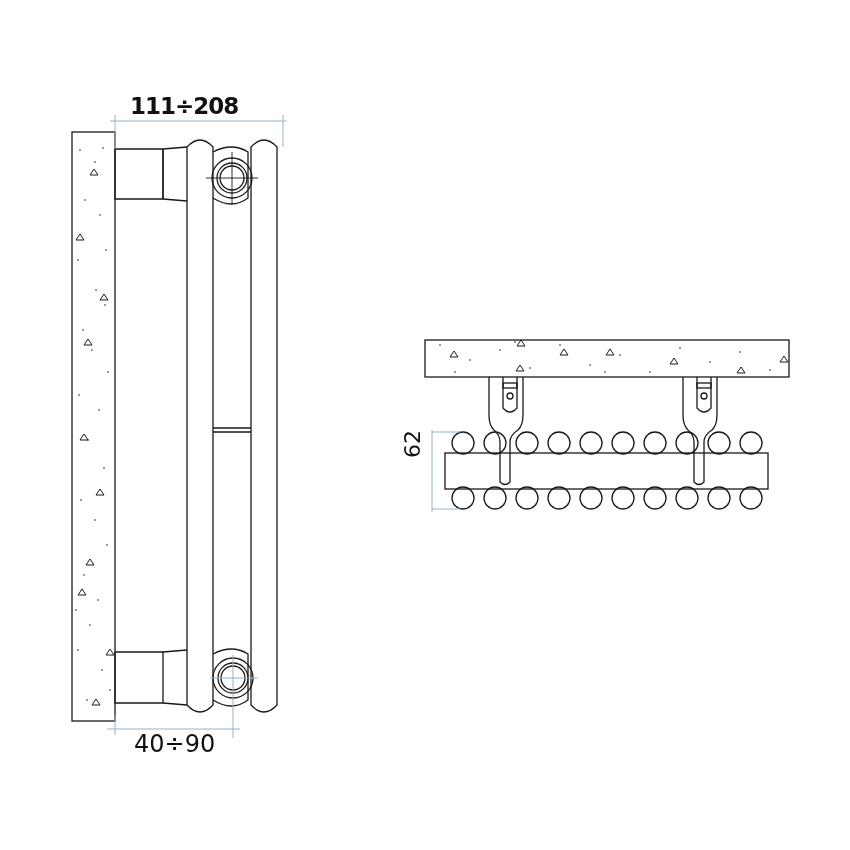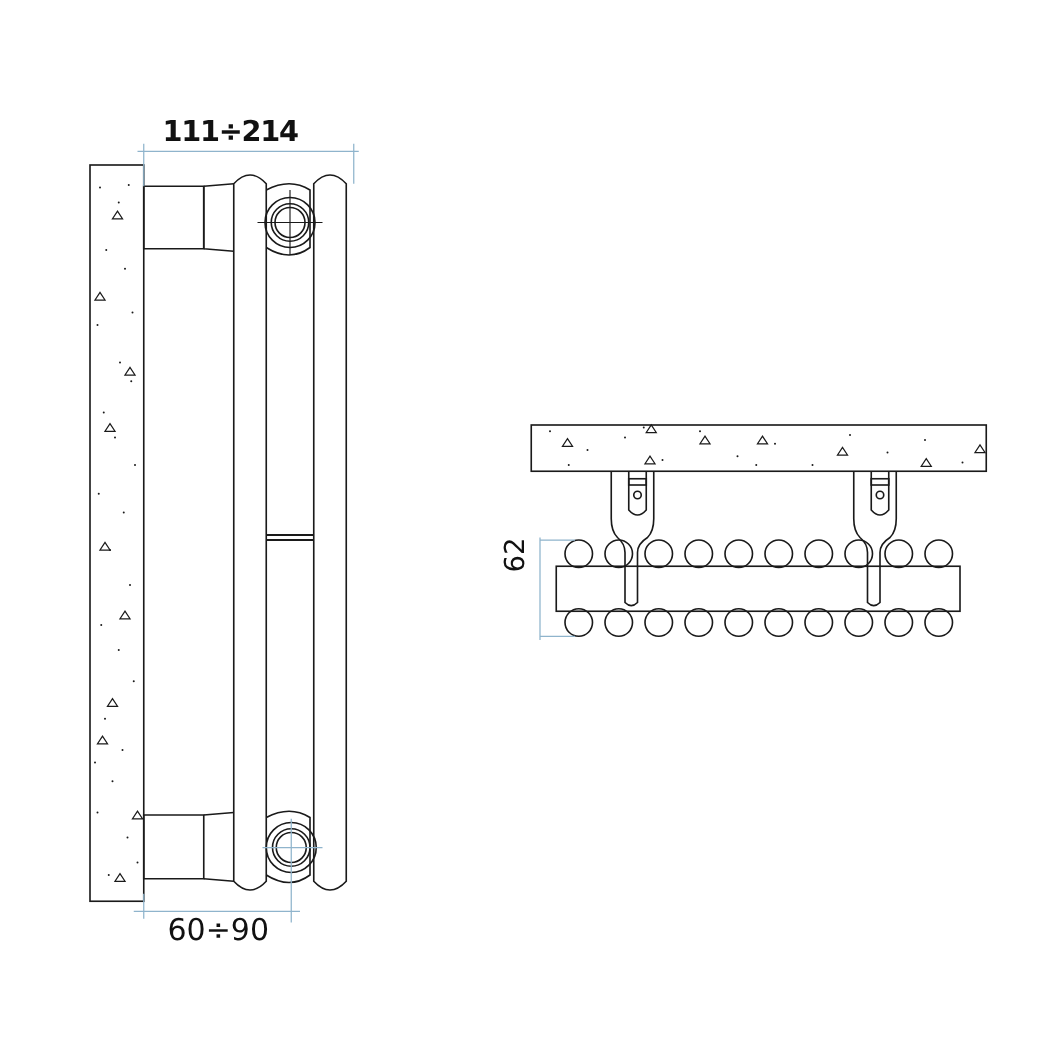--- a/index.html
+++ b/index.html
@@ -162,15 +162,15 @@
         <circle cx="687" cy="498" r="11"></circle>
         <circle cx="719" cy="498" r="11"></circle>
       <circle cx="751" cy="498" r="11"></circle>
     </g>
   </g>
   <g stroke="#8fb4cc" stroke-width="1" fill="none">
     <path d="M432 430 L432 512 M432 432 L460 432 M432 509 L460 509"></path>
   </g>
 </svg>
 
-<div class="dim-label dim-top">111÷214</div>
-<div class="dim-label dim-bottom">60÷90</div>
+<div class="dim-label dim-top">111÷208</div>
+<div class="dim-label dim-bottom">40÷90</div>
 <div class="dim-label dim-side">62</div>
 
 </body></html>

